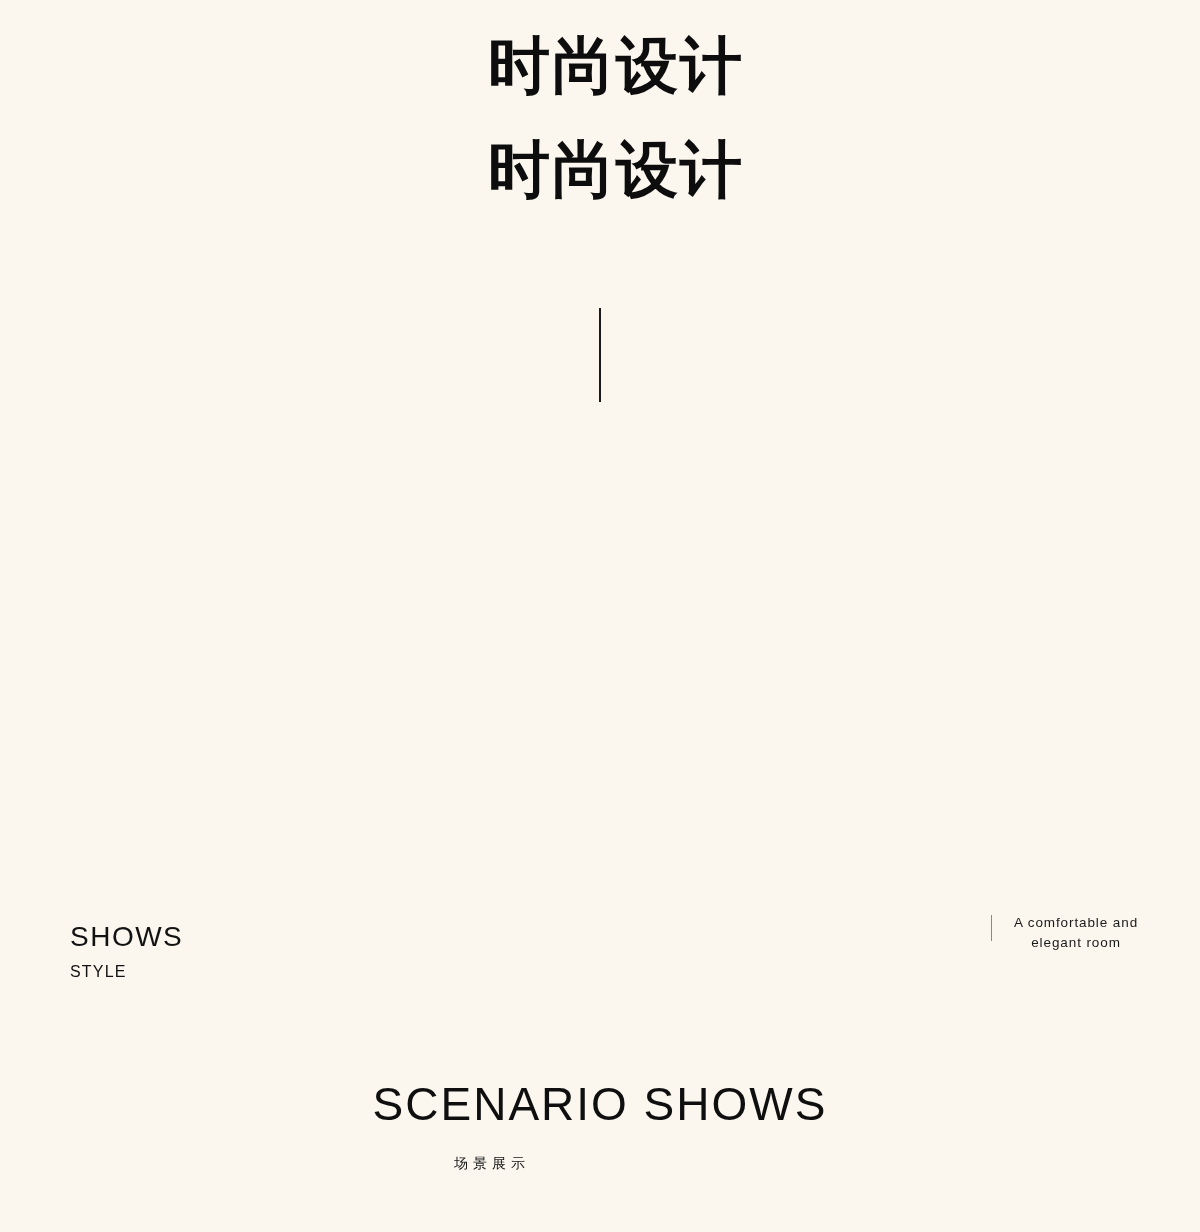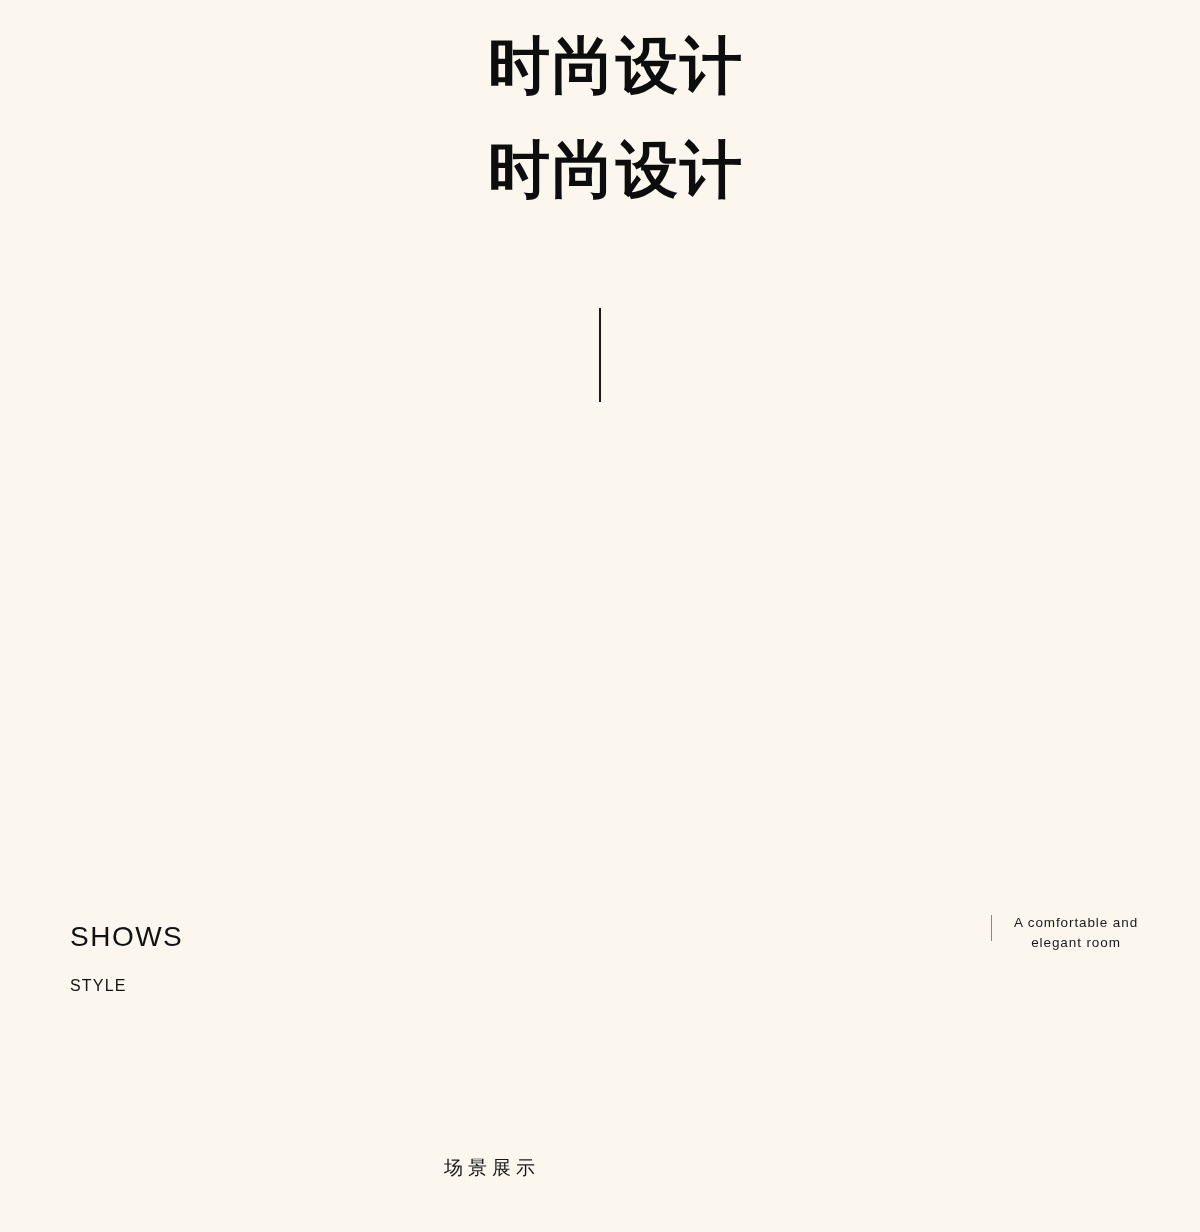--- a/index.html
+++ b/index.html
@@ -70,21 +70,21 @@
     left: 70px;
     top: 922px;
   }
   .luxury-mark .luxury {
     font-size: 28px;
     letter-spacing: 1.5px;
     color: #121212;
     line-height: 1.1;
   }
   .luxury-mark .style {
-    margin-top: 24px;
+    margin-top: 10px;
     font-size: 16px;
     letter-spacing: 1.2px;
     color: #121212;
   }
 
   
   .right-caption {
     position: absolute;
     right: 56px;
     top: 913px;
@@ -118,21 +118,21 @@
     font-size: 46px;
     letter-spacing: 2px;
     color: #0f0f0f;
   }
   .section-subtitle {
     position: absolute;
     top: 1155px;
     left: 0;
     width: 984px;
     text-align: center;
-    font-size: 19px;
+    font-size: 14px;
     letter-spacing: 5px;
     color: #161616;
   }
 </style>
 </head>
 <body>
 
 <div class="page">
 
   <div class="headline">
@@ -146,15 +146,16 @@
   <div class="luxury-mark">
     <div class="luxury">SHOWS</div>
     <div class="style">STYLE</div>
   </div>
 
   <div class="right-caption">
     <span class="rule"></span>
     <span class="caption-text">A comfortable and elegant room</span>
   </div>
 
+  <div class="section-title">SCENARIO SHOWS</div>
   <div class="section-subtitle">场景展示</div>
 
 </div>
 
 </body></html>

